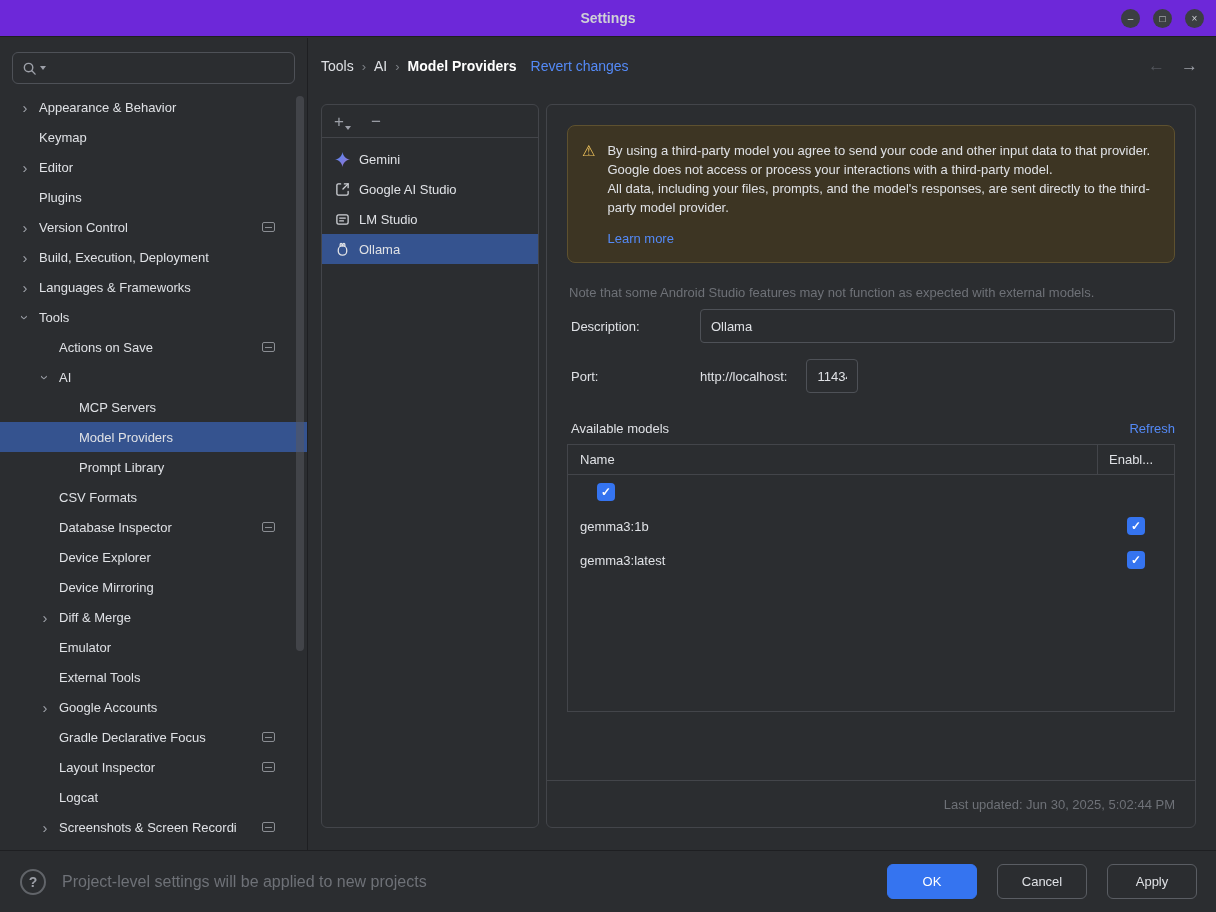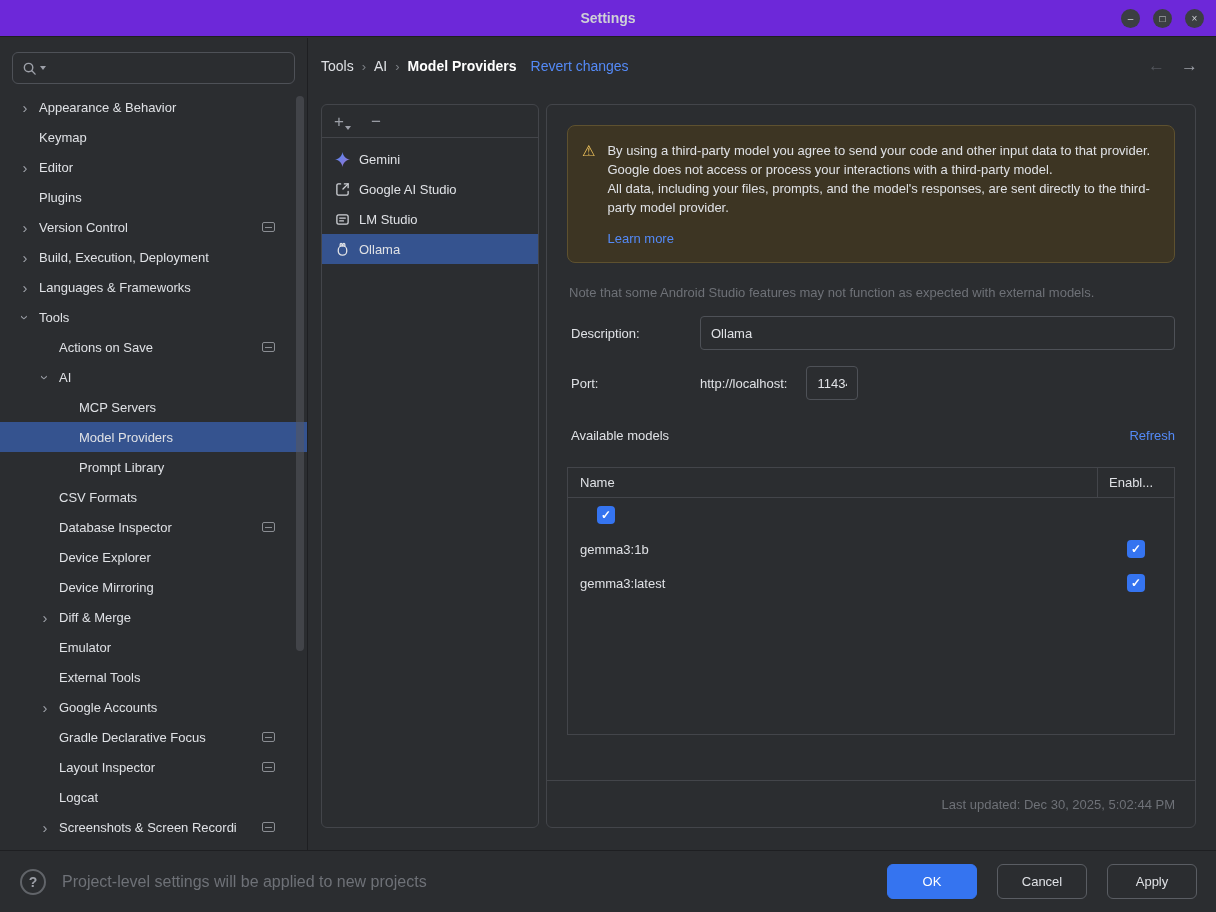--- a/index.html
+++ b/index.html
@@ -117,36 +117,36 @@
     margin:20px 20px 0 20px; background:#3d3523; border:1px solid #5e512f;
     border-radius:8px; padding:15px 16px 16px 14px;
     display:flex; gap:12px;
   }
   .warn-glyph { color:#f2c55c; font-size:15px; line-height:19px; flex:none; }
   .warning-text p { line-height:19px; margin:0; }
   .warning-text .p2 { }
   .learn-more { display:inline-block; margin-top:14px; color:#548af7; cursor:pointer; }
   .ext-note { margin:22px 22px 0 22px; color:#6e7177; }
   .form-row { display:flex; align-items:center; margin:0 20px 0 24px; }
-  .form-row.description { margin-top:16px; }
+  .form-row.description { margin-top:9px; }
   .form-row.port { margin-top:16px; }
   .form-label { width:129px; flex:none; }
   .text-field {
     height:34px; background:transparent; border:1px solid #4e5157;
     border-radius:4px; color:#dfe1e5; font:inherit; padding:0 10px; outline:none;
   }
   .description-field { flex:1; }
   .port-prefix { color:#dfe1e5; }
   .port-field { width:52px; margin-left:19px; }
   .models-row {
     margin:28px 20px 0 24px; display:flex; align-items:center; justify-content:space-between;
   }
   .refresh-link { color:#548af7; cursor:pointer;margin-left:47px; }
   .models-table {
-    margin:24px 20px 0 20px; height:268px;
+    margin:8px 20px 0 20px; height:268px;
     border:1px solid #43454a; display:flex; flex-direction:column;
   }
   .mt-header { height:30px; display:flex; border-bottom:1px solid #43454a; flex:none; }
   .mt-h-name {
     flex:1; display:flex; align-items:center; padding-left:12px;
     border-right:1px solid #43454a;
   }
   .mt-h-enabled { width:76px; display:flex; align-items:center; padding-left:11px; overflow:hidden; white-space:nowrap; }
   .mt-row { height:34px; display:flex; align-items:center; flex:none; }
   .mt-cell-name { flex:1; padding-left:12px; }
@@ -451,21 +451,21 @@
           <div class="mt-cell-name">gemma3:latest</div>
           <div class="mt-cell-enabled">
               <span class="checkbox">
                 <span>✓</span>
               </span>
             </div>
         </div>
       </div>
 
       <div class="panel-footer">
-        <span>Last updated: Dec 30, 2025, 5:02:44 PM</span>
+        <span>Last updated: Jun 30, 2025, 5:02:44 PM</span>
       </div>
     </div>
   </div>
 
   <div class="footer-bar">
     <span class="help-circle">
         <span>?</span>
       </span>
     <span class="footer-hint">Project-level settings will be applied to new projects</span>
     <div class="footer-buttons">

